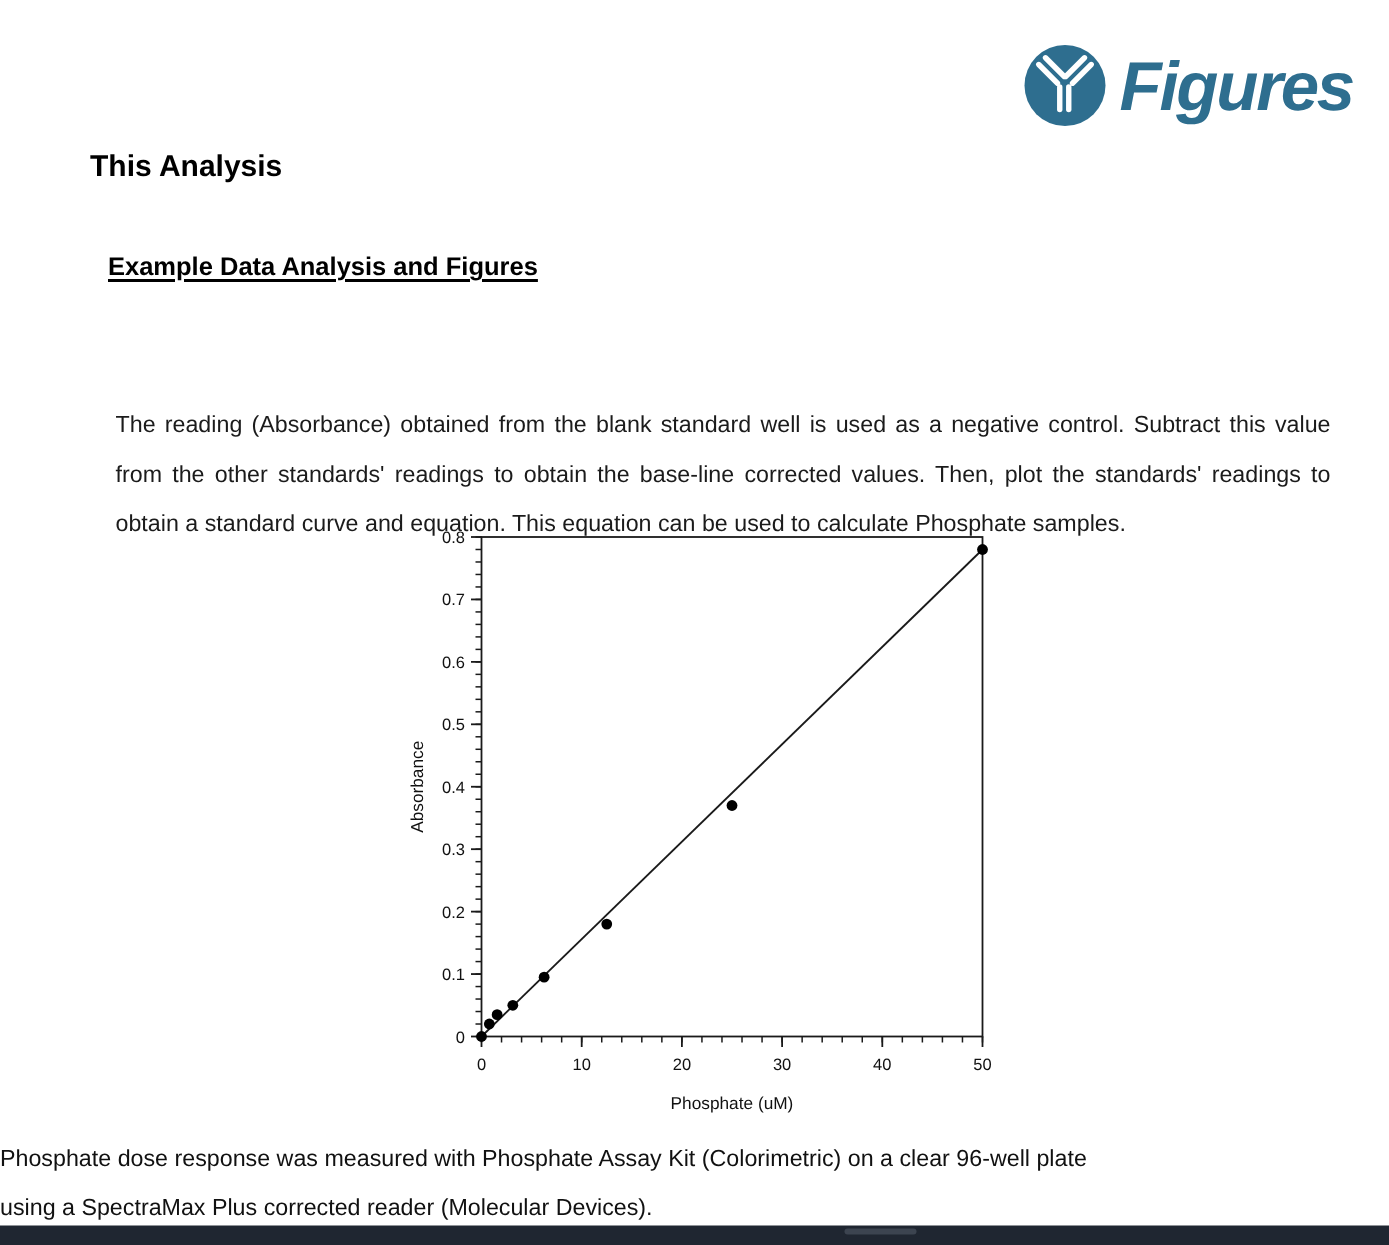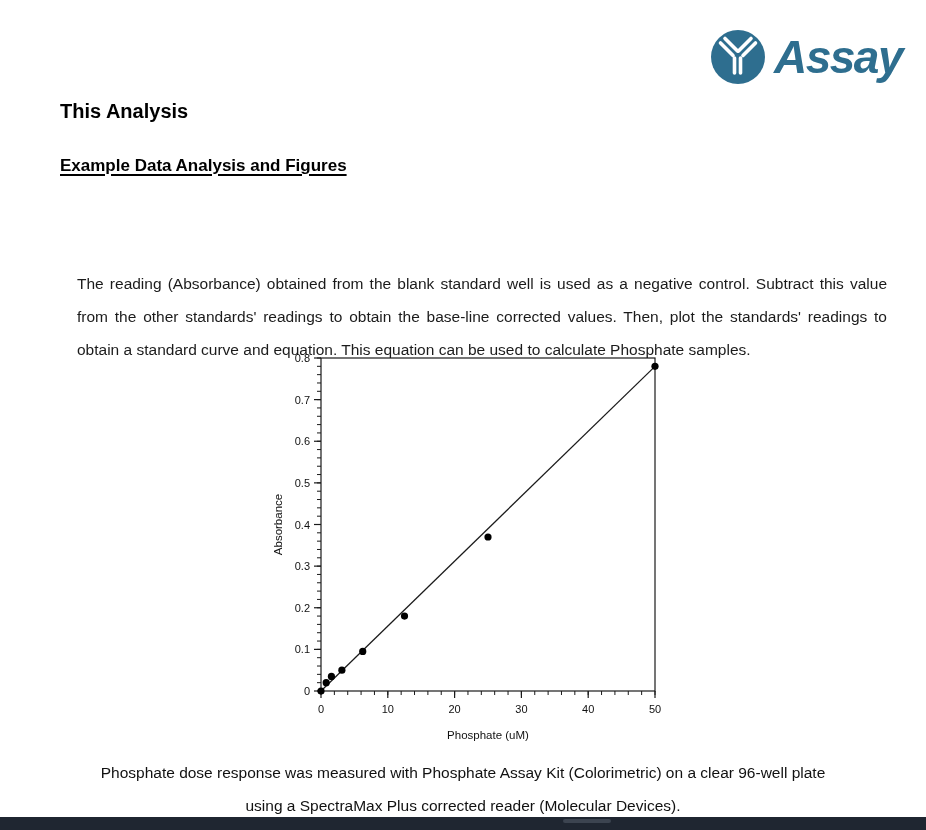--- a/index.html
+++ b/index.html
@@ -4,31 +4,31 @@
 <style>
   html,body{margin:0;padding:0;background:#e8e8e8}
   .page{position:relative;width:926px;height:830px;background:#ffffff;
         font-family:"Liberation Sans",sans-serif;color:#1b1b1b;overflow:hidden;margin:0 auto}
 
   .logo{position:absolute;top:28px;right:24px;display:flex;align-items:center;gap:7px}
   .logo-icon{width:58px;height:58px;display:block}
   .logo-text{font-size:46px;font-weight:bold;font-style:italic;letter-spacing:-1.5px;line-height:1}
 
   .doc-title{position:absolute;left:60px;top:100px;margin:0;font-size:20px;font-weight:bold;color:#000}
-  .section-heading{position:absolute;left:60px;top:156px;margin:0;font-size:17px;font-weight:bold;color:#000;
+  .section-heading{position:absolute;left:60px;top:156px;margin:12px;font-size:17px;font-weight:bold;color:#000;
         text-decoration:underline;text-decoration-thickness:2px;text-underline-offset:3px}
 
   .body-par{position:absolute;left:60px;top:250px;width:810px;margin:17px;
         font-size:15.5px;line-height:33px;text-align:justify}
 
   .figure{position:absolute;left:268px;top:348px;width:412px;height:402px;margin:0;padding:0}
   .figure svg{display:block}
   .figure text{font-family:"Liberation Sans",sans-serif;fill:#111}
 
-  .caption{position:absolute;left:0;top:756px;width:926px;text-align:center;
+  .caption{position:absolute;left:0;top:756px;width:926px;text-align:left;
         font-size:15.5px;line-height:33px;color:#111}
 
   .footer-bar{position:absolute;left:0;bottom:0;width:926px;height:13px;background:#1f2631}
   .footer-thumb{position:absolute;left:563px;top:2px;width:48px;height:4px;border-radius:2px;background:#3c4450}
 </style>
 </head>
 <body>
 
 <div class="page">
 
@@ -37,21 +37,21 @@
       <circle class="logo-circle" cx="29" cy="29" r="27" fill="#2E6E8F"></circle>
       <g stroke="#ffffff" stroke-width="3.6" stroke-linecap="round" fill="none">
         <path d="M11.5,15 L24,27.5"></path>
         <path d="M16,10.5 L28.5,23"></path>
         <path d="M46.5,15 L34,27.5"></path>
         <path d="M42,10.5 L29.5,23"></path>
         <path d="M25.5,30 L25.5,45"></path>
         <path d="M31.5,30 L31.5,45"></path>
       </g>
     </svg>
-    <span class="logo-text" style="color: rgb(46, 110, 143);">Assay</span>
+    <span class="logo-text" style="color: rgb(46, 110, 143);">Figures</span>
   </div>
 
   <h1 class="doc-title">This Analysis</h1>
 
   <h2 class="section-heading">Example Data Analysis and Figures</h2>
 
   <p class="body-par">The reading (Absorbance) obtained from the blank standard well is used as a negative control. Subtract this value from the other standards' readings to obtain the base-line corrected values. Then, plot the standards' readings to obtain a standard curve and equation. This equation can be used to calculate Phosphate samples.</p>
 
   <figure class="figure">
     <svg width="412" height="402" viewBox="0 0 412 402">

